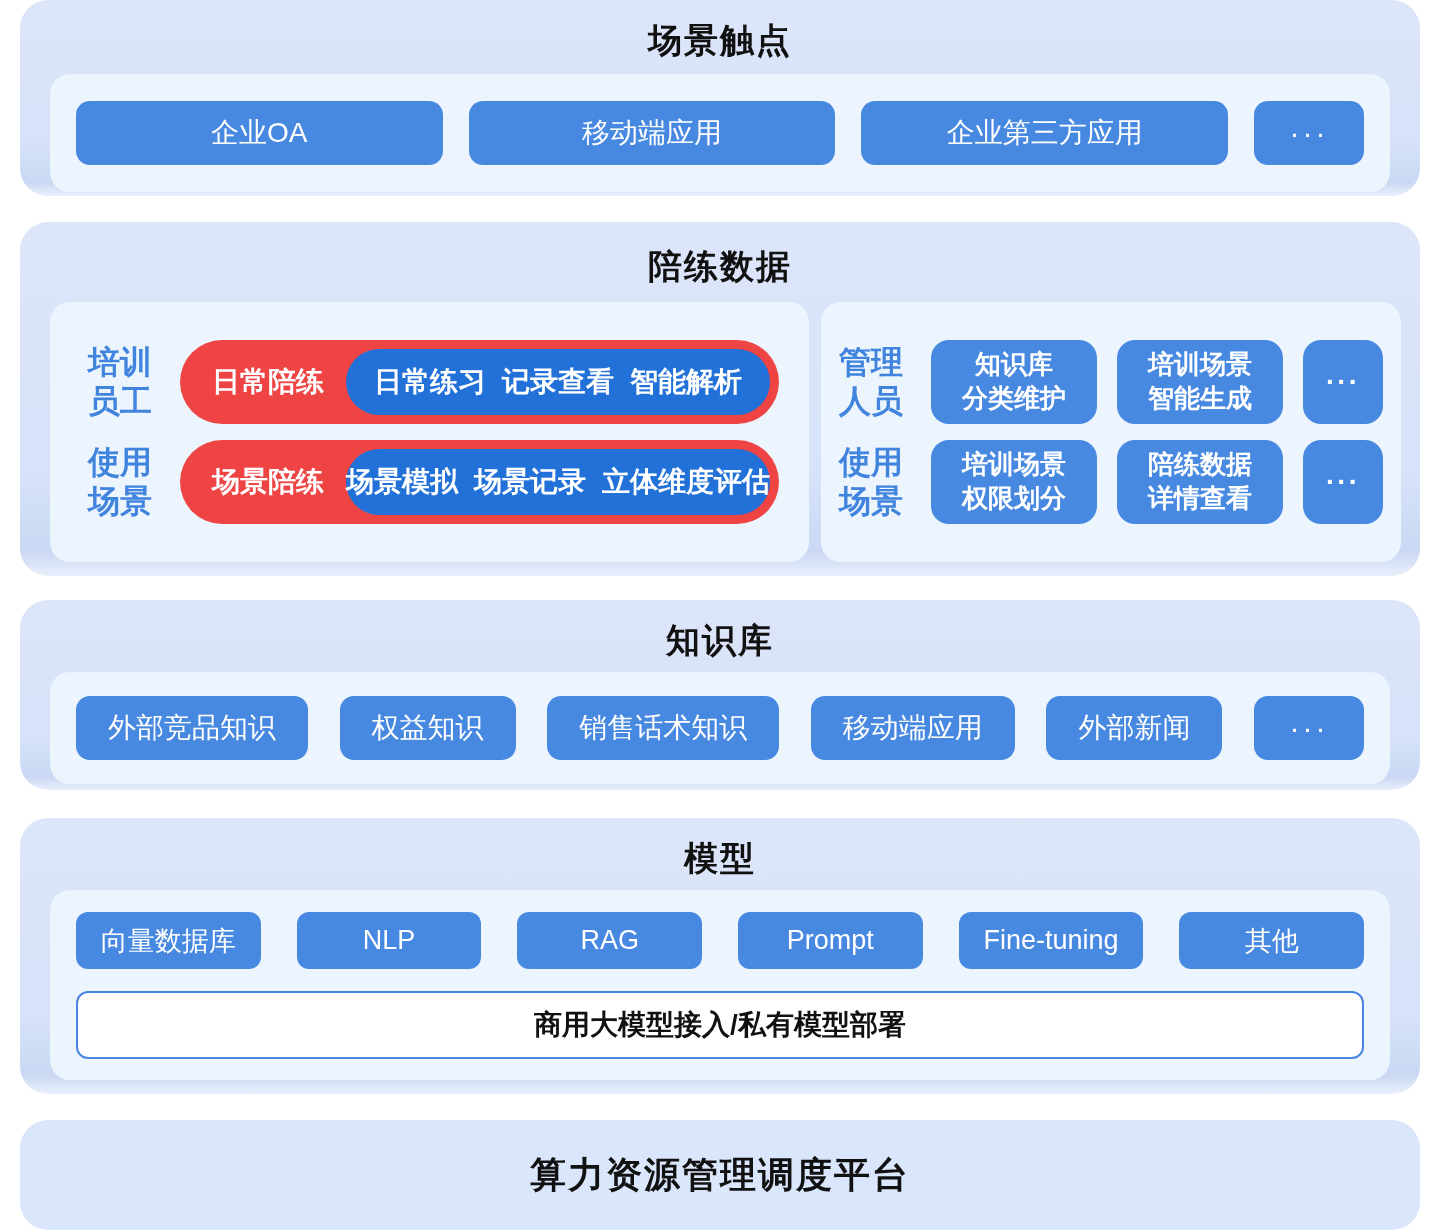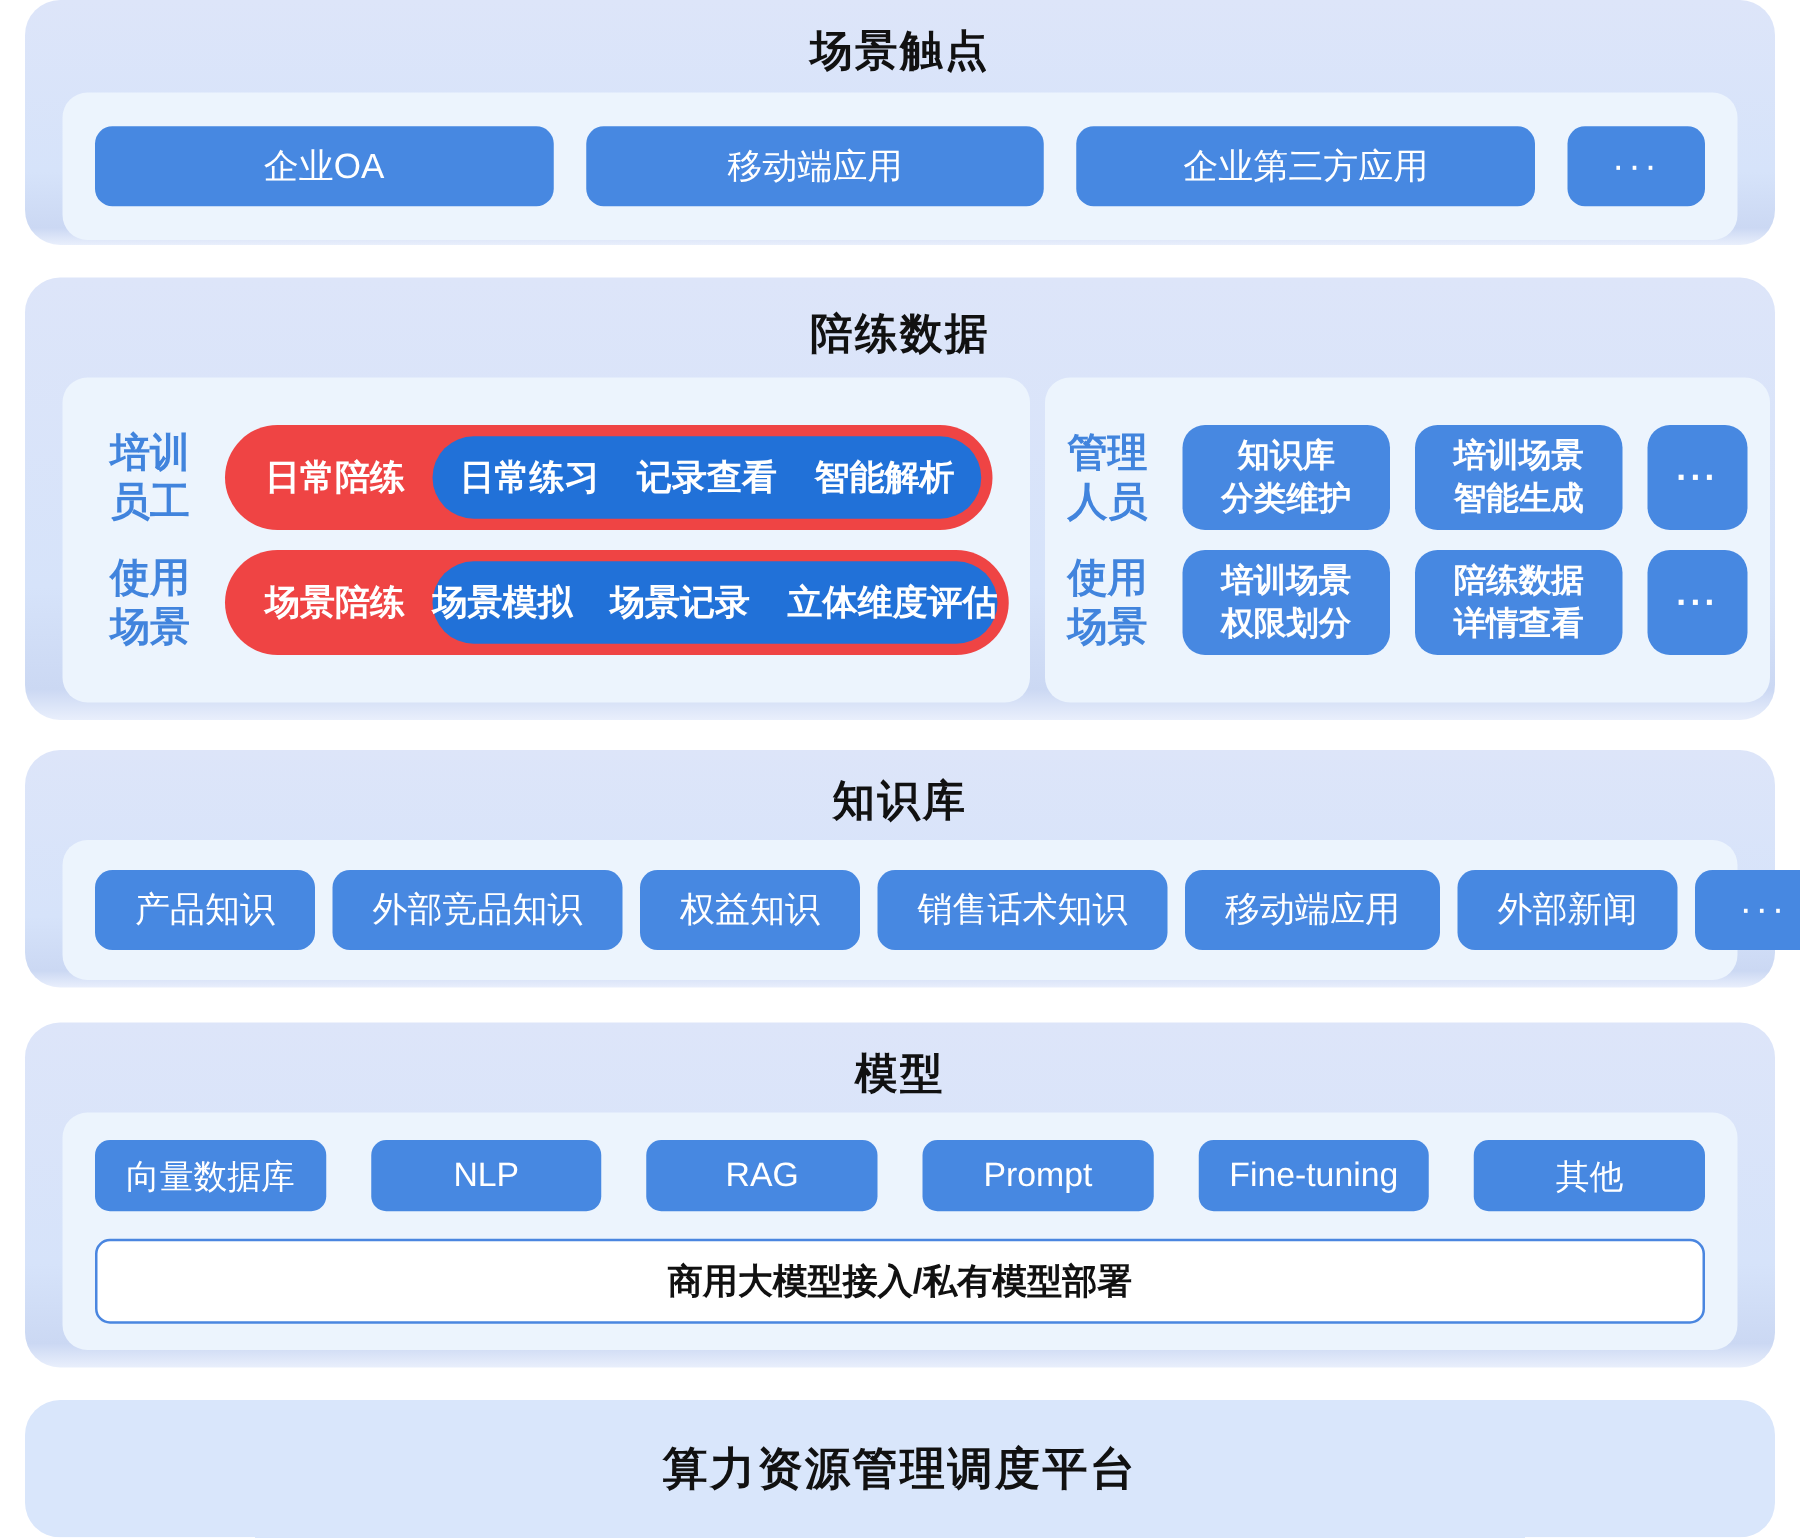--- a/index.html
+++ b/index.html
@@ -67,21 +67,21 @@
     width:72px; flex:0 0 auto; text-align:left;
   }
   .blabel span { display:block; }
   .pill {
     flex:1; height:84px; background:#ef4444; border-radius:42px;
     display:flex; align-items:center; gap:22px; padding:0 9px 0 32px;
   }
   .pill-label { color:#ffffff; font-weight:700; font-size:28px; flex:0 0 auto; white-space:nowrap; }
   .pill-inner {
     flex:1; height:66px; background:#2171d8; border-radius:33px;
-    display:flex; align-items:center; justify-content:center; gap:30px;
+    display:flex; align-items:center; justify-content:center; gap:16px;
     color:#ffffff; font-weight:700; font-size:28px; white-space:nowrap;
   }
   .btn2 {
     width:166px; height:84px; border-radius:18px; background:#4788e1;
     color:#ffffff; font-weight:700; font-size:26px; line-height:1.3;
     display:flex; flex-direction:column; align-items:center; justify-content:center;
     white-space:nowrap;
   }
   .btn2.more2 { width:80px; font-size:28px; letter-spacing:2px; }
 
@@ -191,21 +191,20 @@
           <div class="btn2 more2">···</div>
         </div>
       </div>
 
     </div>
   </section>
 
   <section class="card s3">
     <h2 class="card-title">知识库</h2>
     <div class="panel">
-      <div class="btn text-btn">产品知识</div>
       <div class="btn text-btn">外部竞品知识</div>
       <div class="btn text-btn">权益知识</div>
       <div class="btn text-btn">销售话术知识</div>
       <div class="btn text-btn">移动端应用</div>
       <div class="btn text-btn">外部新闻</div>
       <div class="btn more-btn">···</div>
     </div>
   </section>
 
   <section class="card s4">

